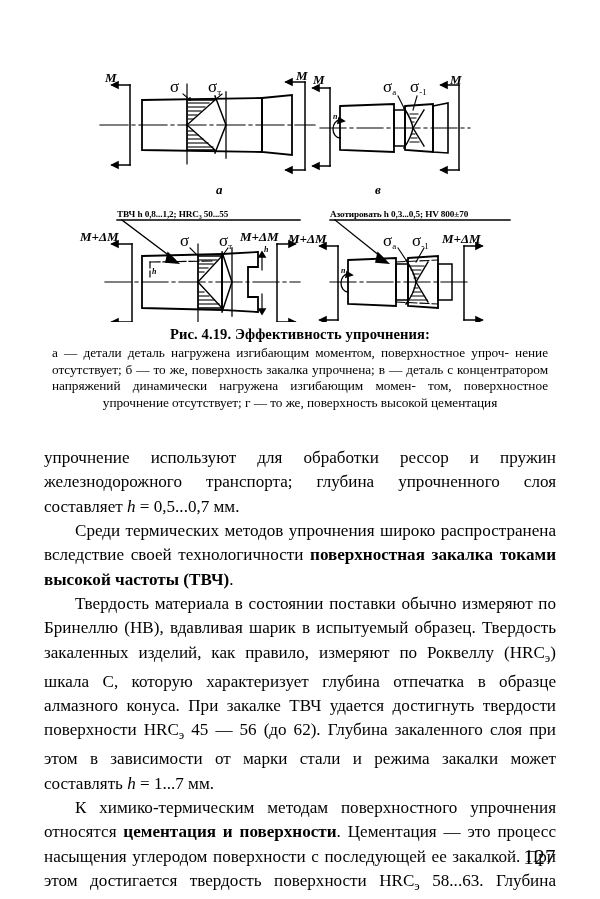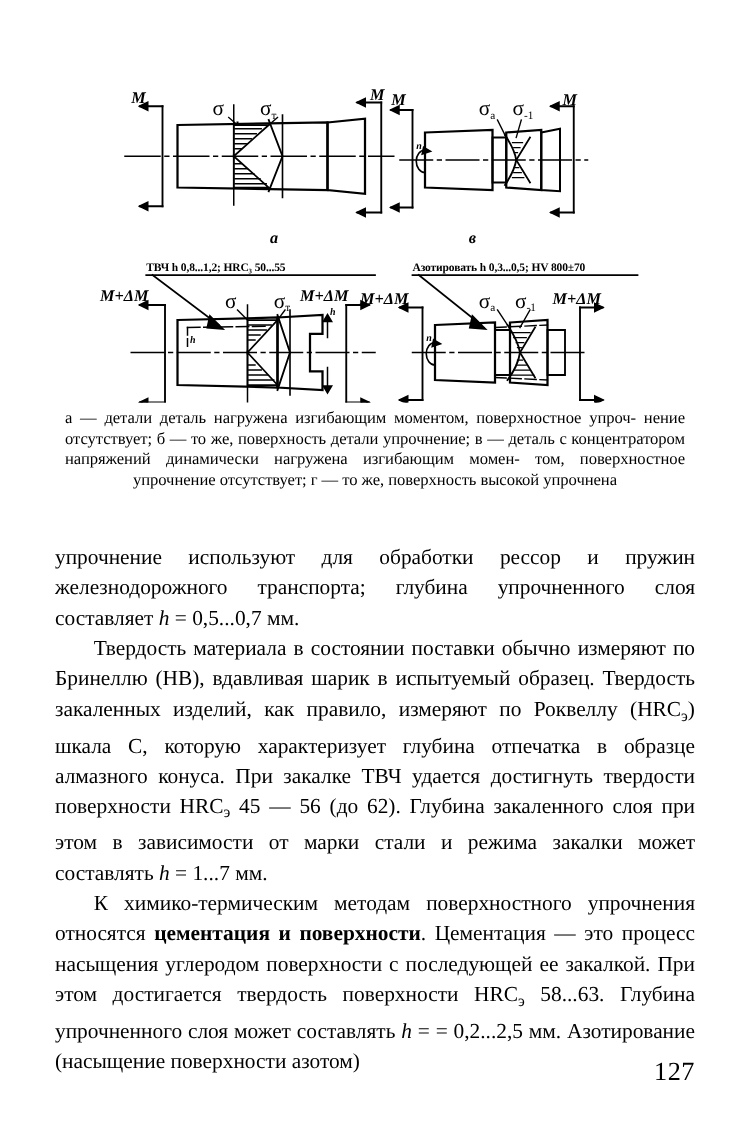--- a/index.html
+++ b/index.html
@@ -63,21 +63,21 @@
     width: 512px;
     font-size: 17.1px;
     line-height: 24.35px;
     text-align: justify;
     text-justify: inter-word;
   }
   .body-text p {
     margin: 0;
     text-indent: 31px;
   }
-  .body-text p.noindent { text-indent: 0; }
+  .body-text p.noindent { text-indent: 0; margin-top: 12px; }
   .body-text b { font-weight: bold; }
   .body-text i { font-style: italic; }
   .sub { font-size: 0.74em; vertical-align: -0.28em; }
 
   
   .page-number {
     position: absolute;
     right: 44px;
     top: 845px;
     font-size: 21px;
@@ -322,30 +322,35 @@
         <text class="lbl-m" x="442" y="221">M+ΔM</text>
         <text class="lbl-sigma" x="383" y="224">σ<tspan class="lbl-sigma-sub" dy="3">а</tspan></text>
         <text class="lbl-sigma" x="412" y="224">σ<tspan class="lbl-sigma-sub" dy="3">-1</tspan></text>
         <text class="lbl-n" x="341" y="251">n</text>
         <text class="lbl-sub" x="385" y="318">г</text>
       </g>
     </svg>
   </div>
 
   <div class="caption">
+    <div class="caption-title">
+      <span>Рис. 4.19.</span>
+      <span>Эффективность упрочнения:</span>
+    </div>
     <div class="caption-body">
       <span>а — детали деталь нагружена изгибающим моментом, поверхностное упроч-</span>
-      <span>нение отсутствует; б — то же, поверхность детали упрочнение; в — деталь с</span>
+      <span>нение отсутствует; б — то же, поверхность закалка упрочнена; в — деталь с</span>
       <span>концентратором напряжений динамически нагружена изгибающим момен-</span>
       <span>том, поверхностное упрочнение отсутствует; г — то же, поверхность высокой</span>
-      <span>упрочнена</span>
+      <span>цементация</span>
     </div>
   </div>
 
   <div class="body-text">
     <p class="noindent">упрочнение используют для обработки рессор и пружин железнодорожного транспорта; глубина упрочненного слоя составляет <i>h</i> = 0,5...0,7 мм.</p>
+    <p>Среди термических методов упрочнения широко распространена вследствие своей технологичности <b>поверхностная закалка токами высокой частоты (ТВЧ)</b>.</p>
     <p>Твердость материала в состоянии поставки обычно измеряют по Бринеллю (НВ), вдавливая шарик в испытуемый образец. Твердость закаленных изделий, как правило, измеряют по Роквеллу (HRC<span class="sub">э</span>) шкала С, которую характеризует глубина отпечатка в образце алмазного конуса. При закалке ТВЧ удается достигнуть твердости поверхности HRC<span class="sub">э</span> 45 — 56 (до 62). Глубина закаленного слоя при этом в зависимости от марки стали и режима закалки может составлять <i>h</i> = 1...7 мм.</p>
     <p>К химико-термическим методам поверхностного упрочнения относятся <b>цементация и поверхности</b>. Цементация — это процесс насыщения углеродом поверхности с последующей ее закалкой. При этом достигается твердость поверхности HRC<span class="sub">э</span> 58...63. Глубина упрочненного слоя может составлять <i>h</i> = = 0,2...2,5 мм. Азотирование (насыщение поверхности азотом)</p>
   </div>
 
   <div class="page-number">127</div>
 
 </div>
 
 </body></html>

